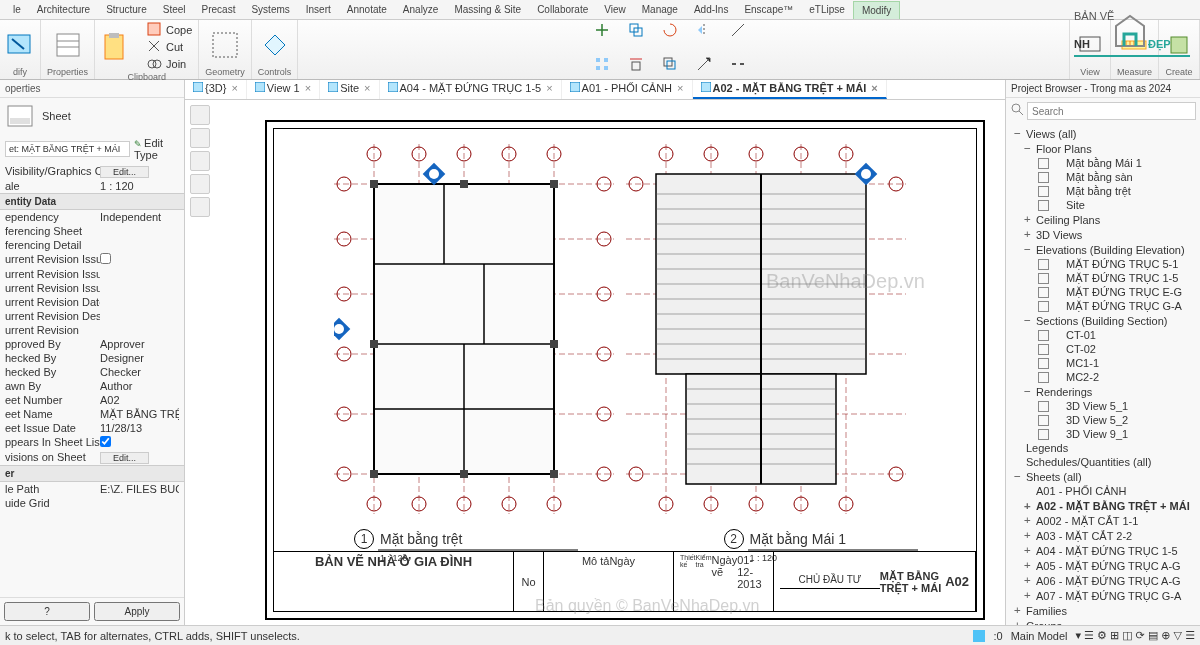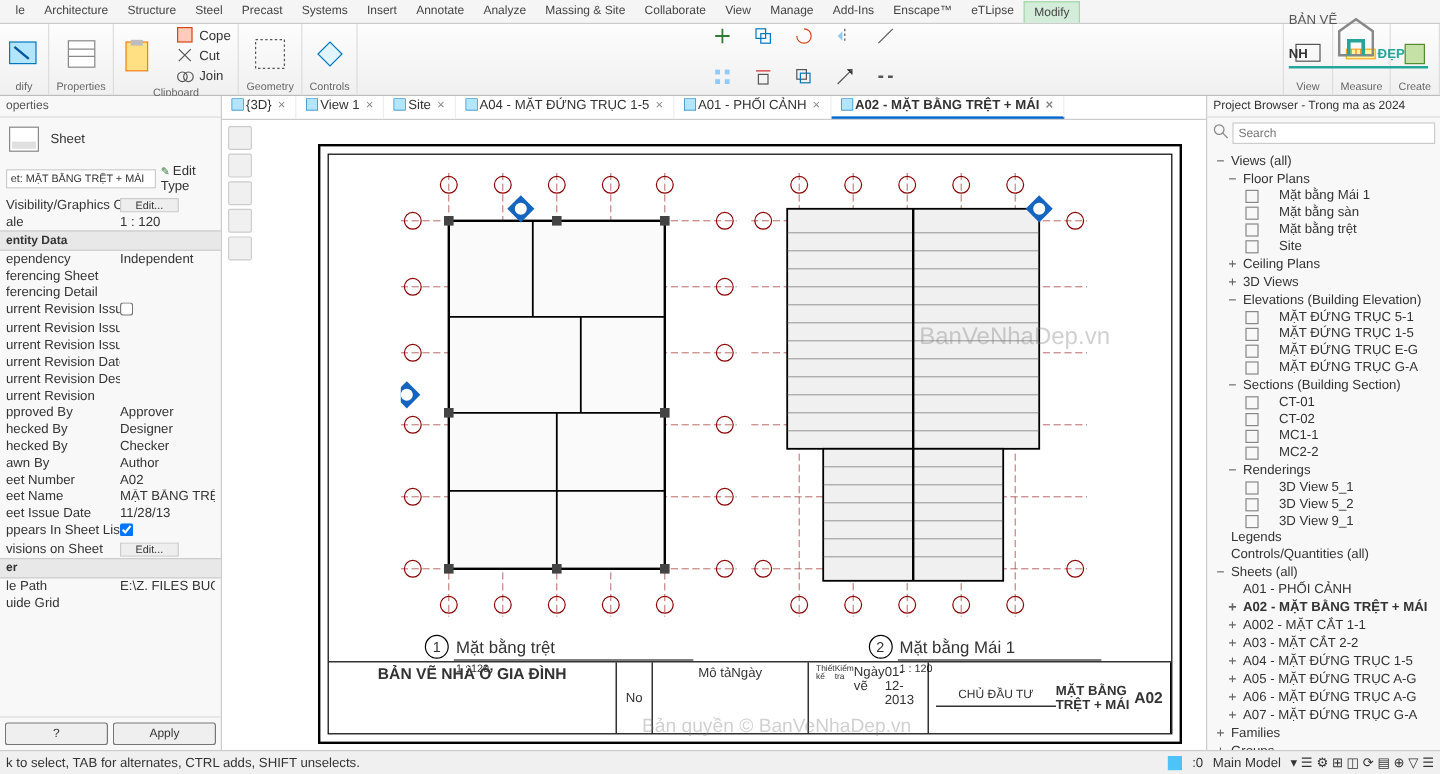--- a/index.html
+++ b/index.html
@@ -710,21 +710,21 @@
         <div class="node l2">
           <span class="tw"></span>
           <span>3D View 9_1</span>
         </div>
         <div class="node l0">
           <span class="tw"></span>
           <span>Legends</span>
         </div>
         <div class="node l0">
           <span class="tw"></span>
-          <span>Controls/Quantities (all)</span>
+          <span>Schedules/Quantities (all)</span>
         </div>
         <div class="node l0">
           <span class="tw">−</span>
           <span>Sheets (all)</span>
         </div>
         <div class="node l1">
           <span class="tw"></span>
           <span>A01 - PHỐI CẢNH</span>
         </div>
         <div class="node l1 bold">

